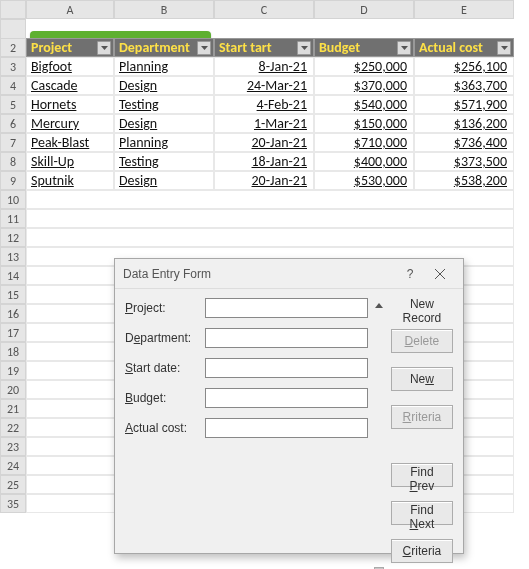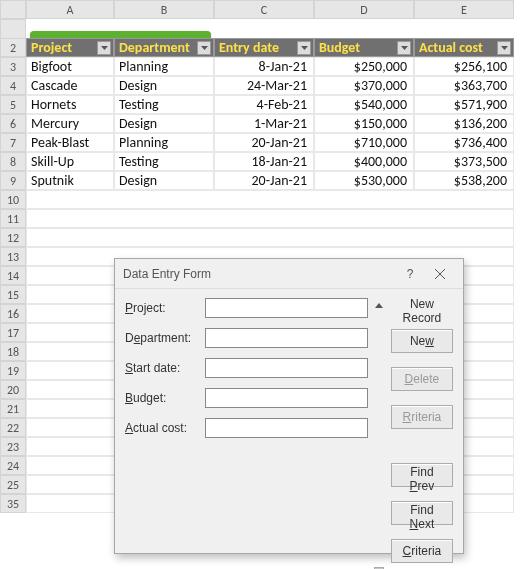--- a/index.html
+++ b/index.html
@@ -29,20 +29,21 @@
   }
   .row-header { justify-content: center; }
   .cell {
     border: 1px solid #e8e8e8;
     display: flex;
     align-items: center;
     padding: 0 4px;
     font-size: 14px;
     color: #111;
     background:#fff;
+    text-decoration:underline;
   }
   .row1 { height: 60px; }
   .btn-green {
     background: #5eb030;
     color: #fff;
     border: none;
     border-radius: 4px;
     padding: 10px 16px;
     font-size: 14px;
     font-weight: bold;
@@ -201,21 +202,21 @@
   </div>
   <div class="table-head">
     <span>Department</span>
     <span class="filter-icon">
         <svg width="7" height="4">
           <polygon points="0,0 7,0 3.5,4" fill="#555"></polygon>
         </svg>
       </span>
   </div>
   <div class="table-head">
-    <span>Entry date</span>
+    <span>Start tart</span>
     <span class="filter-icon">
         <svg width="7" height="4">
           <polygon points="0,0 7,0 3.5,4" fill="#555"></polygon>
         </svg>
       </span>
   </div>
   <div class="table-head">
     <span>Budget</span>
     <span class="filter-icon">
         <svg width="7" height="4">
@@ -355,22 +356,22 @@
       <span class="arrow"><svg width="8" height="5">
             <polygon points="4,0 8,5 0,5" fill="#555"></polygon>
           </svg></span>
       <div class="scroll-thumb"></div>
       <span class="arrow"><svg width="8" height="5">
             <polygon points="0,0 8,0 4,5" fill="#555"></polygon>
           </svg></span>
     </div>
     <div class="btn-col">
       <div class="status">New Record</div>
+      <button class="dlg-btn" disabled=""><span class="underline-letter">D</span><span>elete</span></button>
       <button class="dlg-btn"><span>Ne</span><span class="underline-letter">w</span></button>
-      <button class="dlg-btn" disabled=""><span class="underline-letter">D</span><span>elete</span></button>
       <button class="dlg-btn" disabled=""><span class="underline-letter">R</span><span>riteria</span></button>
       <div class="gap"></div>
       <button class="dlg-btn"><span>Find </span><span class="underline-letter">P</span><span>rev</span></button>
       <button class="dlg-btn"><span>Find </span><span class="underline-letter">N</span><span>ext</span></button>
       <button class="dlg-btn"><span class="underline-letter">C</span><span>riteria</span></button>
       <div class="gap"></div>
       <button class="dlg-btn"><span>C</span><span class="underline-letter">l</span><span>ose</span></button>
     </div>
   </div>
 </div>

